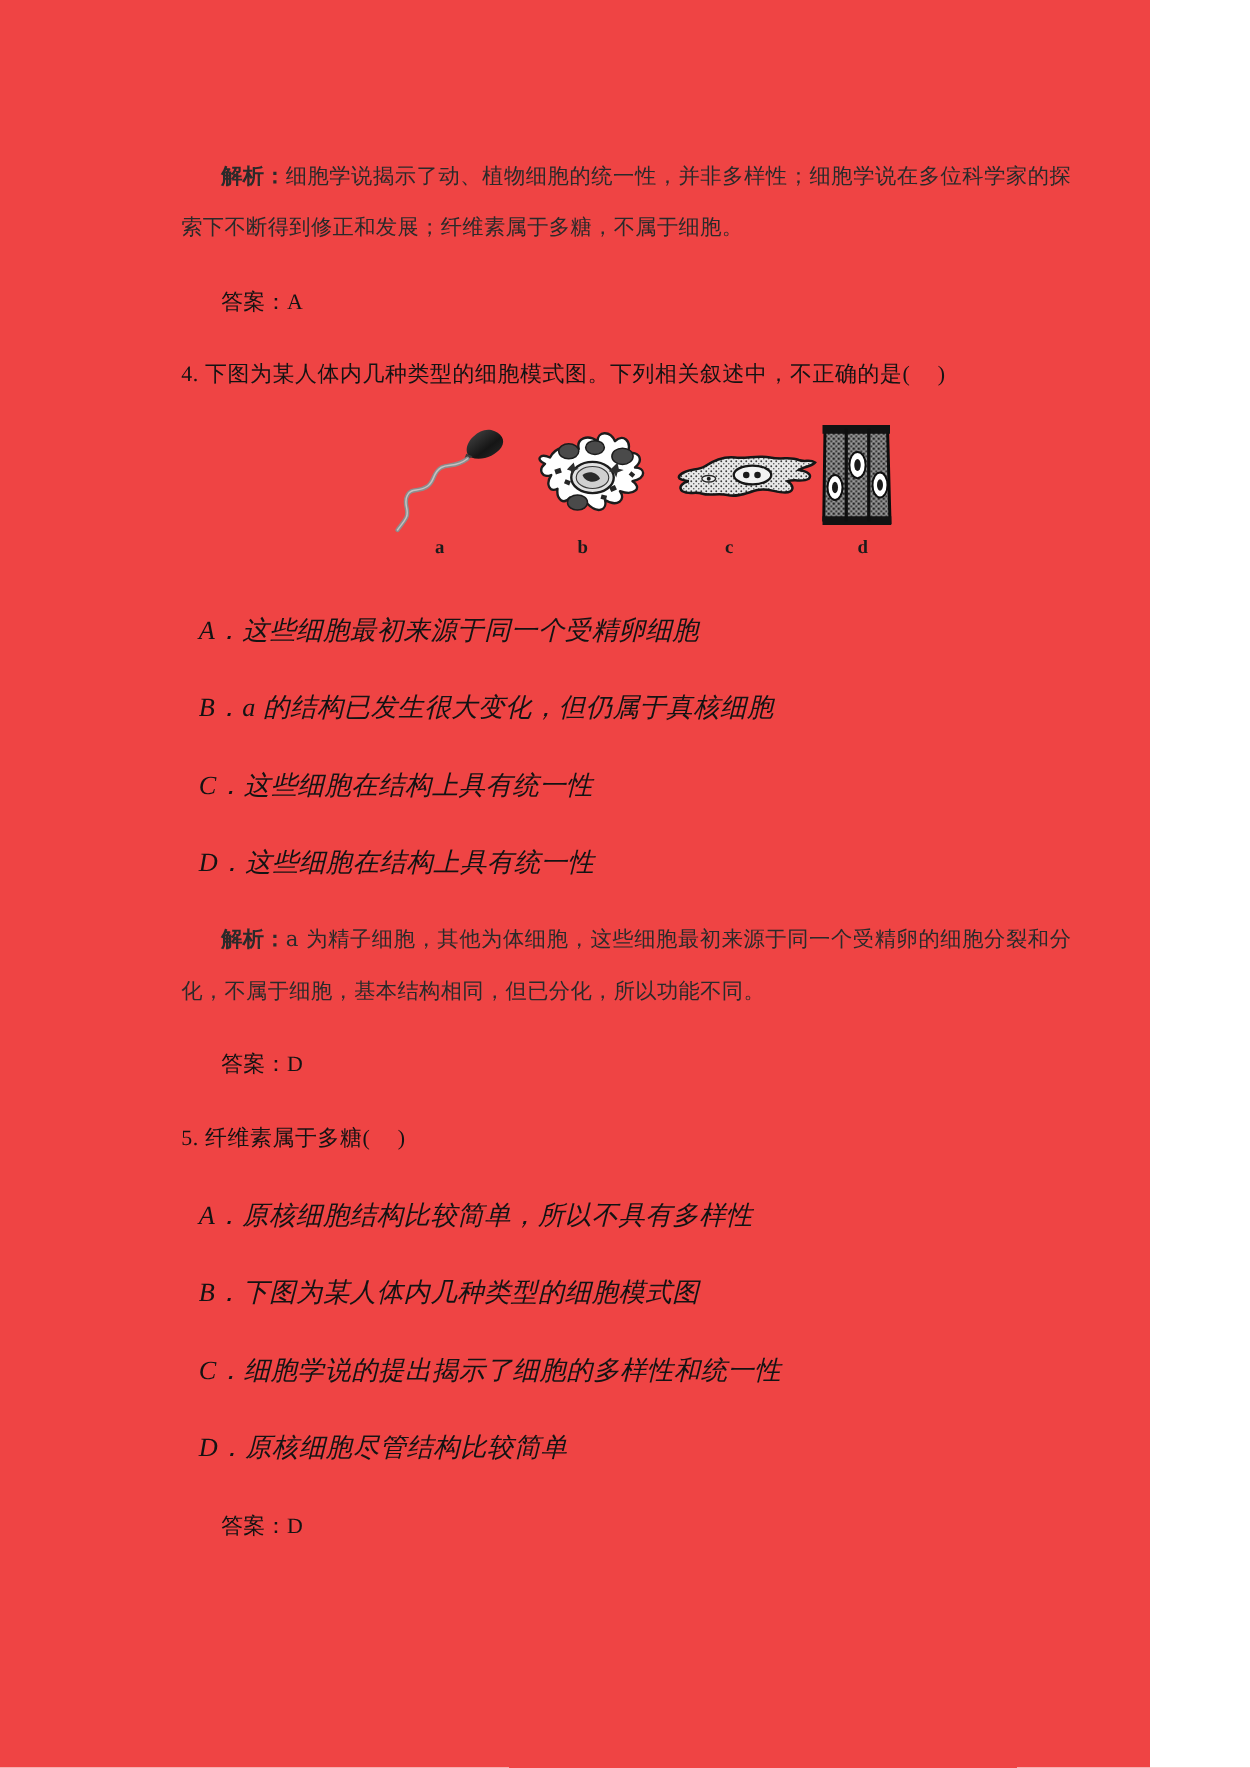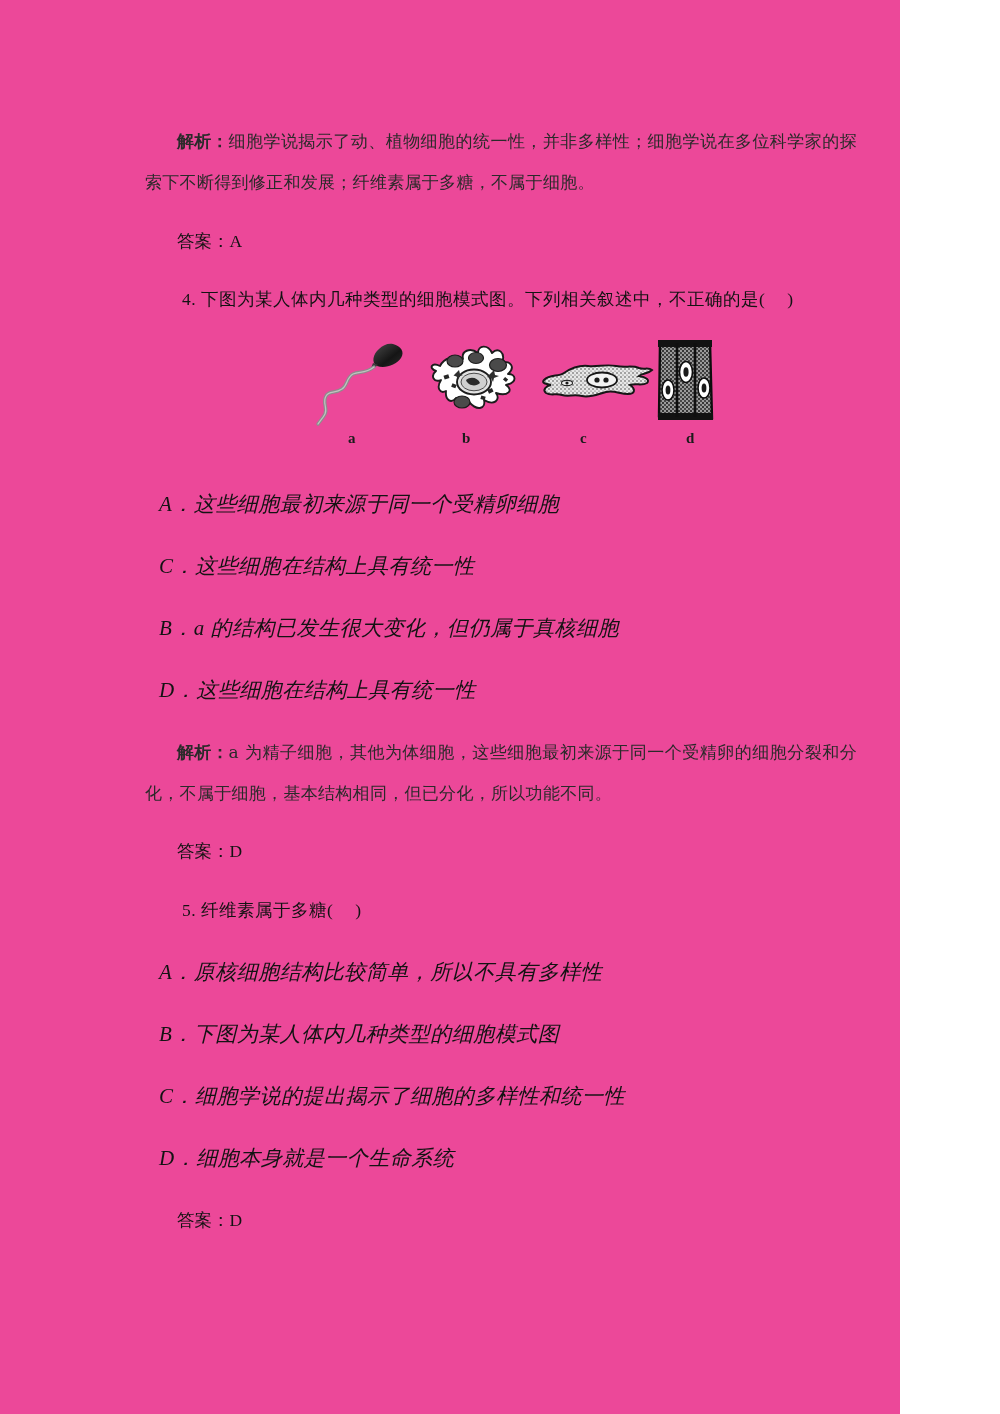--- a/index.html
+++ b/index.html
@@ -15,21 +15,22 @@
     font-family: "Liberation Serif", "DejaVu Serif", serif;
     color: #1a1a1a;
     overflow: hidden;
   }
 
   .page {
     position: absolute;
     left: 0; top: 0;
     width: 900px;
     height: 1414px;
-    background: #ec4899;
+    background: #ef4444;
+    padding-left: 20px;
   }
 
   .content {
     position: absolute;
     left: 145px;
     top: 104px;
     width: 712px;
   }
 
   
@@ -56,21 +57,20 @@
   }
   .answer .lead {
     font-weight: normal;
   }
 
   .qline {
     font-size: 17.5px;
     line-height: 41px;
     letter-spacing: 0.5px;
     color: #131313;
-    margin-left: 37px;
   }
 
   .opt {
     font-size: 21px;
     line-height: 41px;
     letter-spacing: 0.5px;
     text-indent: 14px;
     color: #131313;
     font-style: italic;
   }
@@ -214,34 +214,34 @@
       </div>
       <div class="fig-labels">
         <span style="left:203px;">a</span>
         <span style="left:317px;">b</span>
         <span style="left:435px;">c</span>
         <span style="left:541px;">d</span>
       </div>
     </div>
 
     <p class="opt">A．这些细胞最初来源于同一个受精卵细胞</p>
+    <p class="opt">B．a 的结构已发生很大变化，但仍属于真核细胞</p>
     <p class="opt">C．这些细胞在结构上具有统一性</p>
-    <p class="opt">B．a 的结构已发生很大变化，但仍属于真核细胞</p>
     <p class="opt">D．这些细胞在结构上具有统一性</p>
 
     <p class="explain"><span class="lead">解析：</span><span>a 为精子细胞，其他为体细胞，这些细胞最初来源于同一个受精卵的细胞分裂和分化，不属于细胞，基本结构相同，但已分化，所以功能不同。</span></p>
 
     <p class="answer"><span class="lead">答案：</span><span>D</span></p>
 
     <p class="qline"><span>5.</span>&nbsp;<span>纤维素属于多糖(</span><span class="blank-paren">&nbsp;&nbsp;&nbsp;&nbsp;&nbsp;</span><span>)</span></p>
 
     <p class="opt">A．原核细胞结构比较简单，所以不具有多样性</p>
     <p class="opt">B．下图为某人体内几种类型的细胞模式图</p>
     <p class="opt">C．细胞学说的提出揭示了细胞的多样性和统一性</p>
-    <p class="opt">D．细胞本身就是一个生命系统</p>
+    <p class="opt">D．原核细胞尽管结构比较简单</p>
 
 
     <p class="answer"><span class="lead">答案：</span><span>D</span></p>
 
     <p class="qline">&nbsp;</p>
 
   </div>
 </div>
 
 </body></html>

